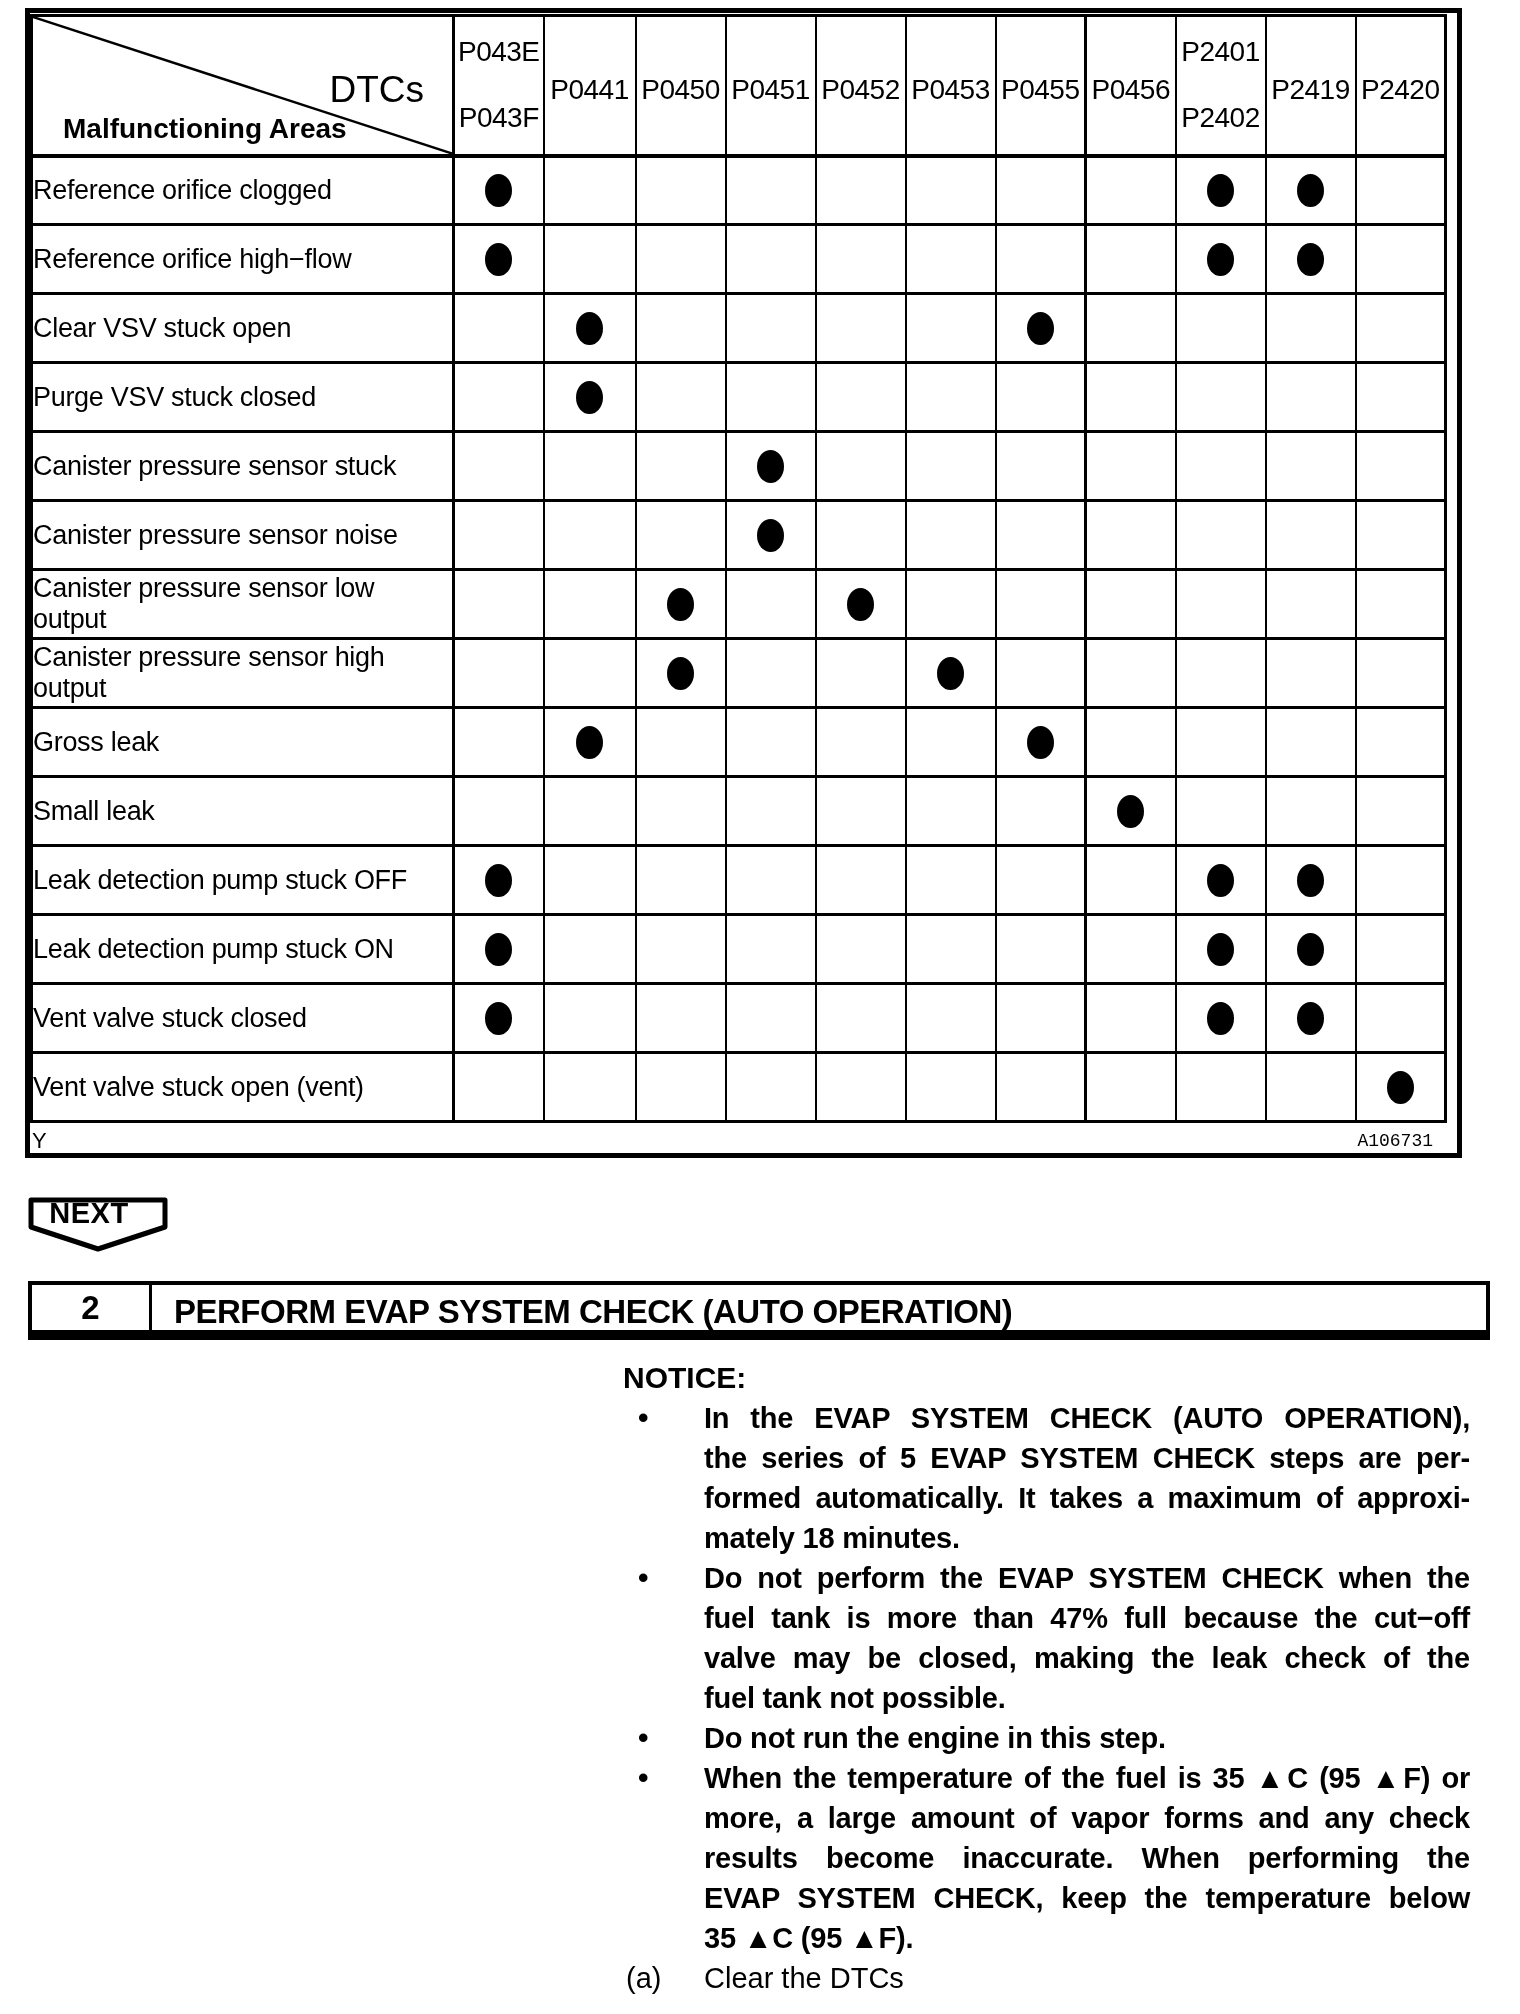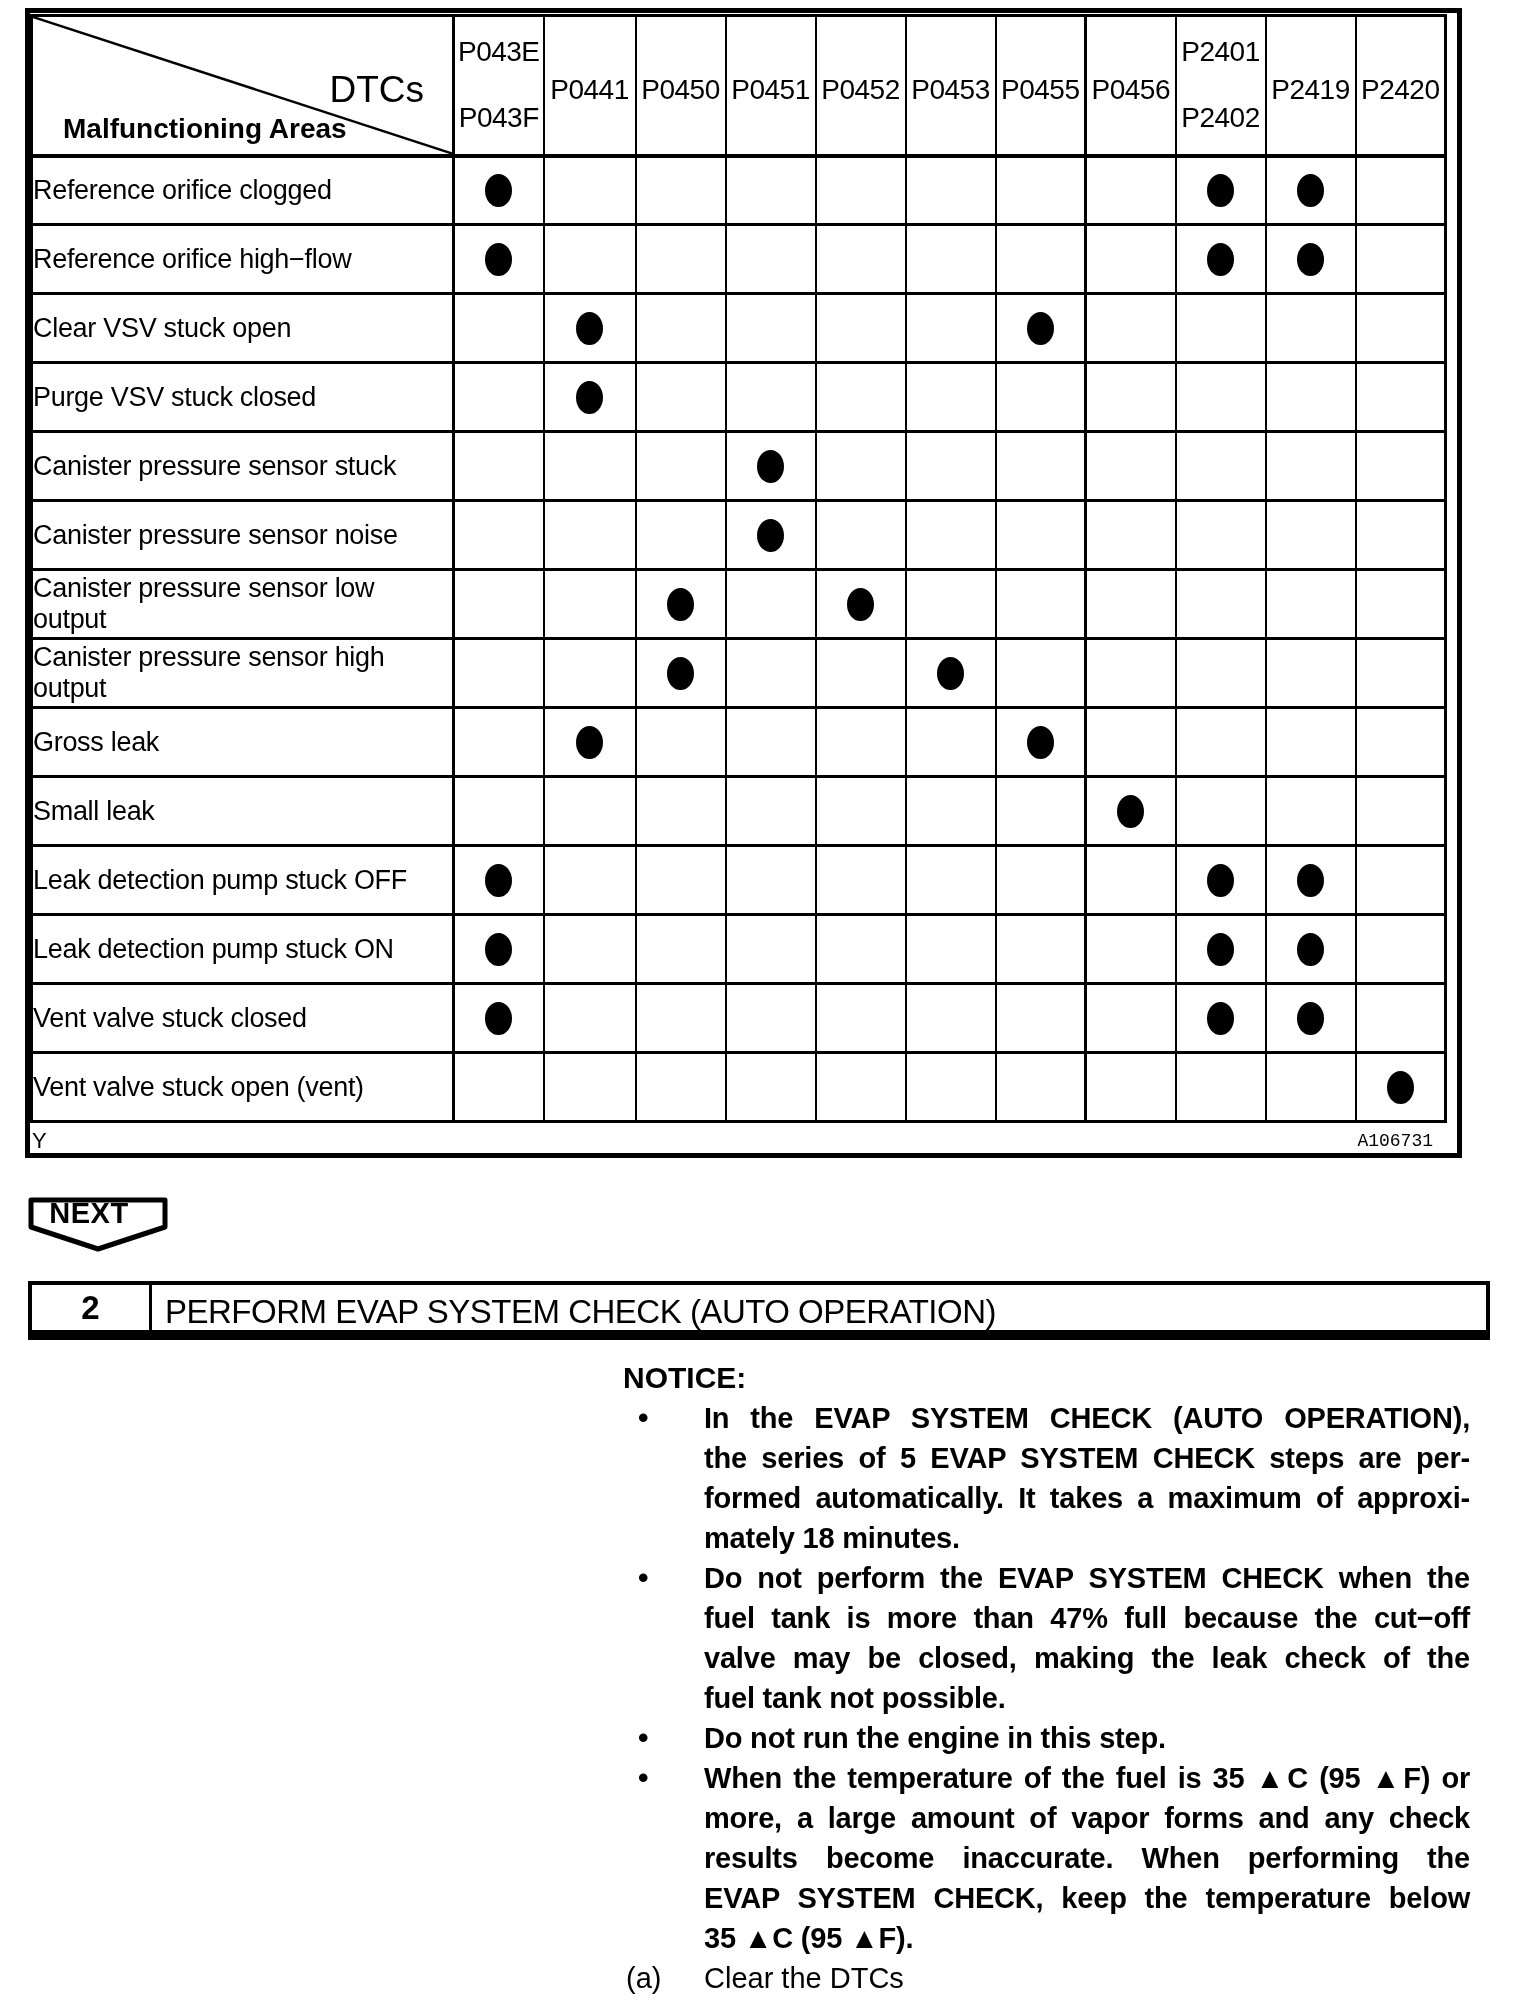--- a/index.html
+++ b/index.html
@@ -32,21 +32,21 @@
   .fig-id { position:absolute; right:24px; bottom:2px; font-size:18px; line-height:19px;font-family:Liberation Mono, monospace; }
 
   
   .next-btn { position:absolute; left:27px; top:1196px; width:142px; height:58px; cursor:pointer; }
   .next-btn svg { position:absolute; inset:0; }
   .next-label { position:absolute; left:0; right:18px; top:2px; height:30px; text-align:center; font-weight:bold; font-size:29px; line-height:30px; letter-spacing:0.5px; }
 
   
   .step-bar { position:absolute; left:28px; top:1281px; width:1462px; height:59px; border:4px solid #000; border-bottom-width:10px; display:flex; background:#fff; }
   .step-num { width:120px; border-right:3px solid #000; display:flex; align-items:center; justify-content:center; font-weight:bold; font-size:33px; }
-  .step-title { flex:1; display:flex; align-items:center; padding-left:13px; font-weight:normal; font-size:33px; letter-spacing:-0.5px; white-space:nowrap; overflow:hidden;margin-top:8px; }
+  .step-title { flex:1; display:flex; align-items:center; padding-left:22px; font-weight:bold; font-size:33px; letter-spacing:-0.5px; white-space:nowrap; overflow:hidden;margin-top:8px; }
 
   
   .notice { position:absolute; left:623px; top:1358px; width:870px; }
   .notice-heading { font-weight:bold; font-size:30px; line-height:40px; }
   .bullet { display:flex; }
   .bullet-marker { width:81px; padding-left:15px; font-weight:bold; font-size:30px; line-height:40px; }
   .bullet-lines { width:766px; }
   .bullet-line { font-weight:bold; font-size:29px; line-height:40px; letter-spacing:-0.2px; text-align:justify; text-align-last:justify; }
   .bullet-line.last { text-align:left; text-align-last:left; }
   .substep { display:flex; margin-left:3px; font-size:29px; line-height:40px; }

